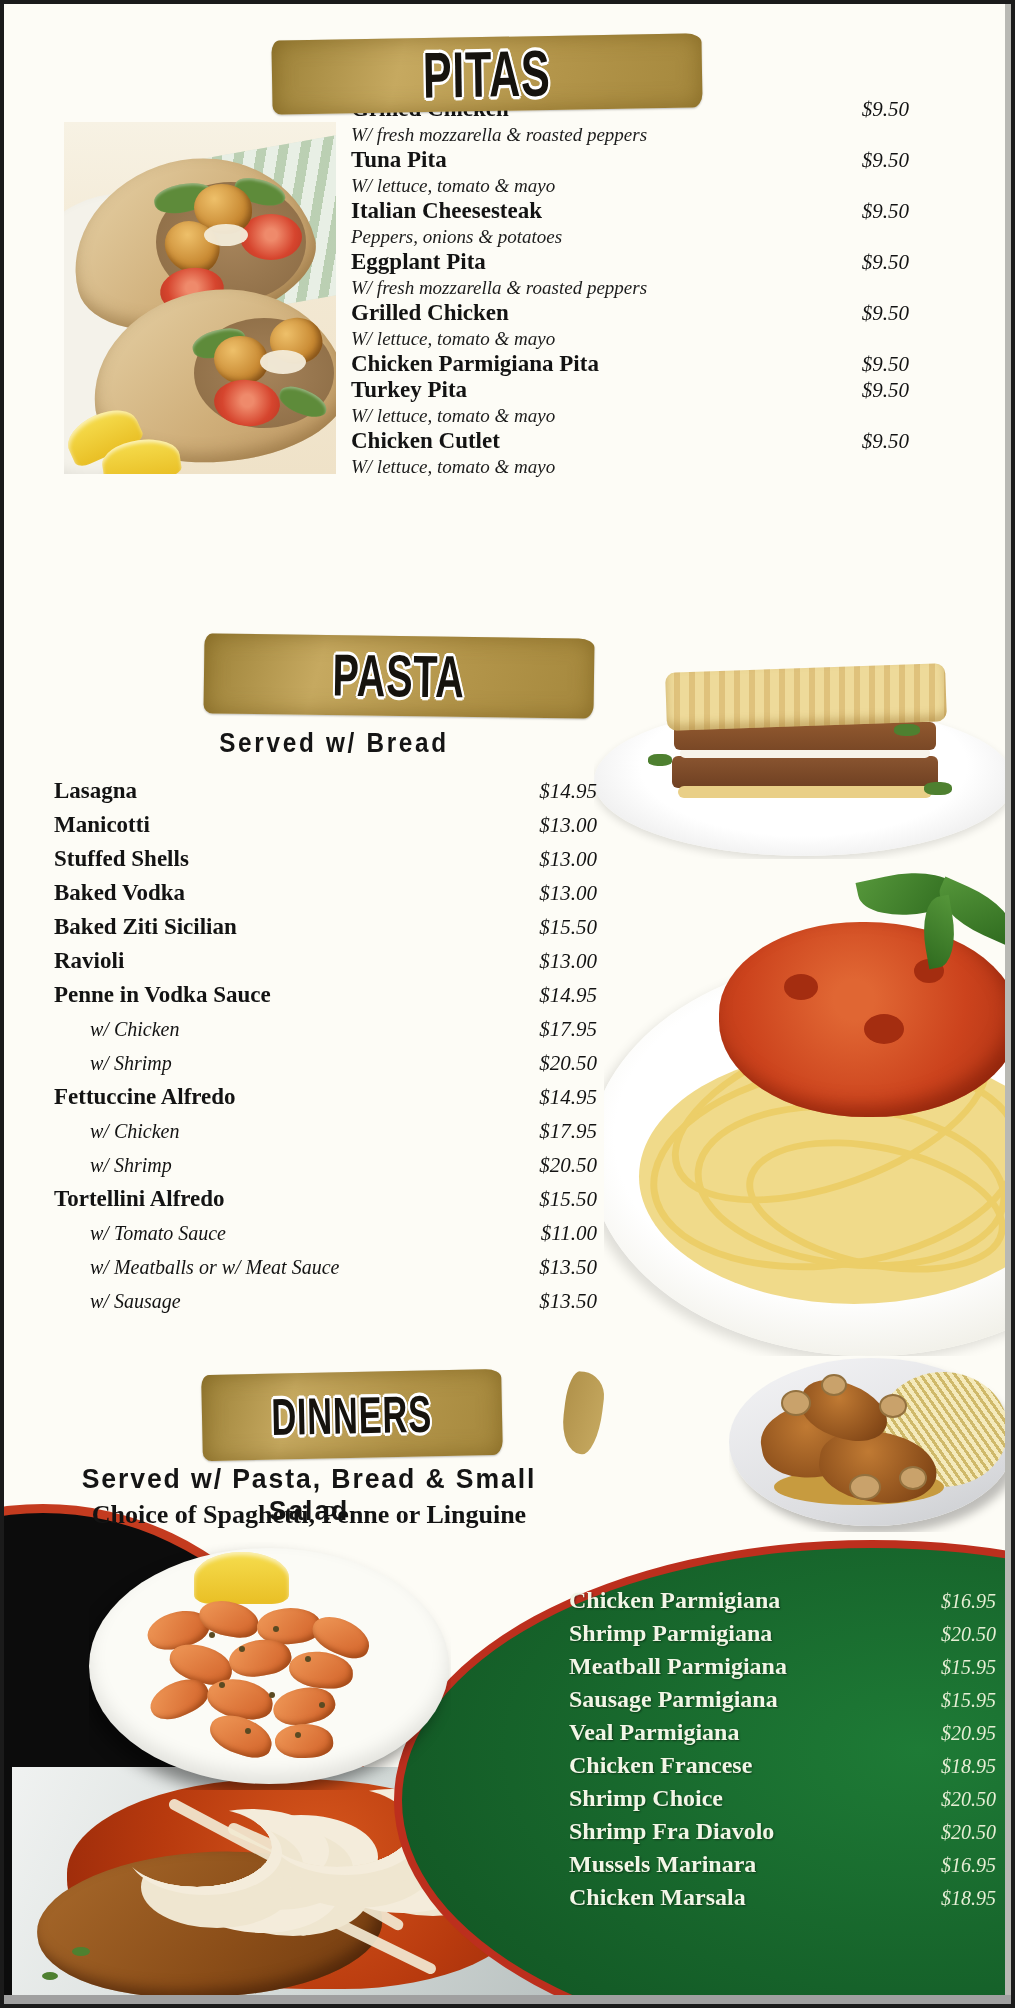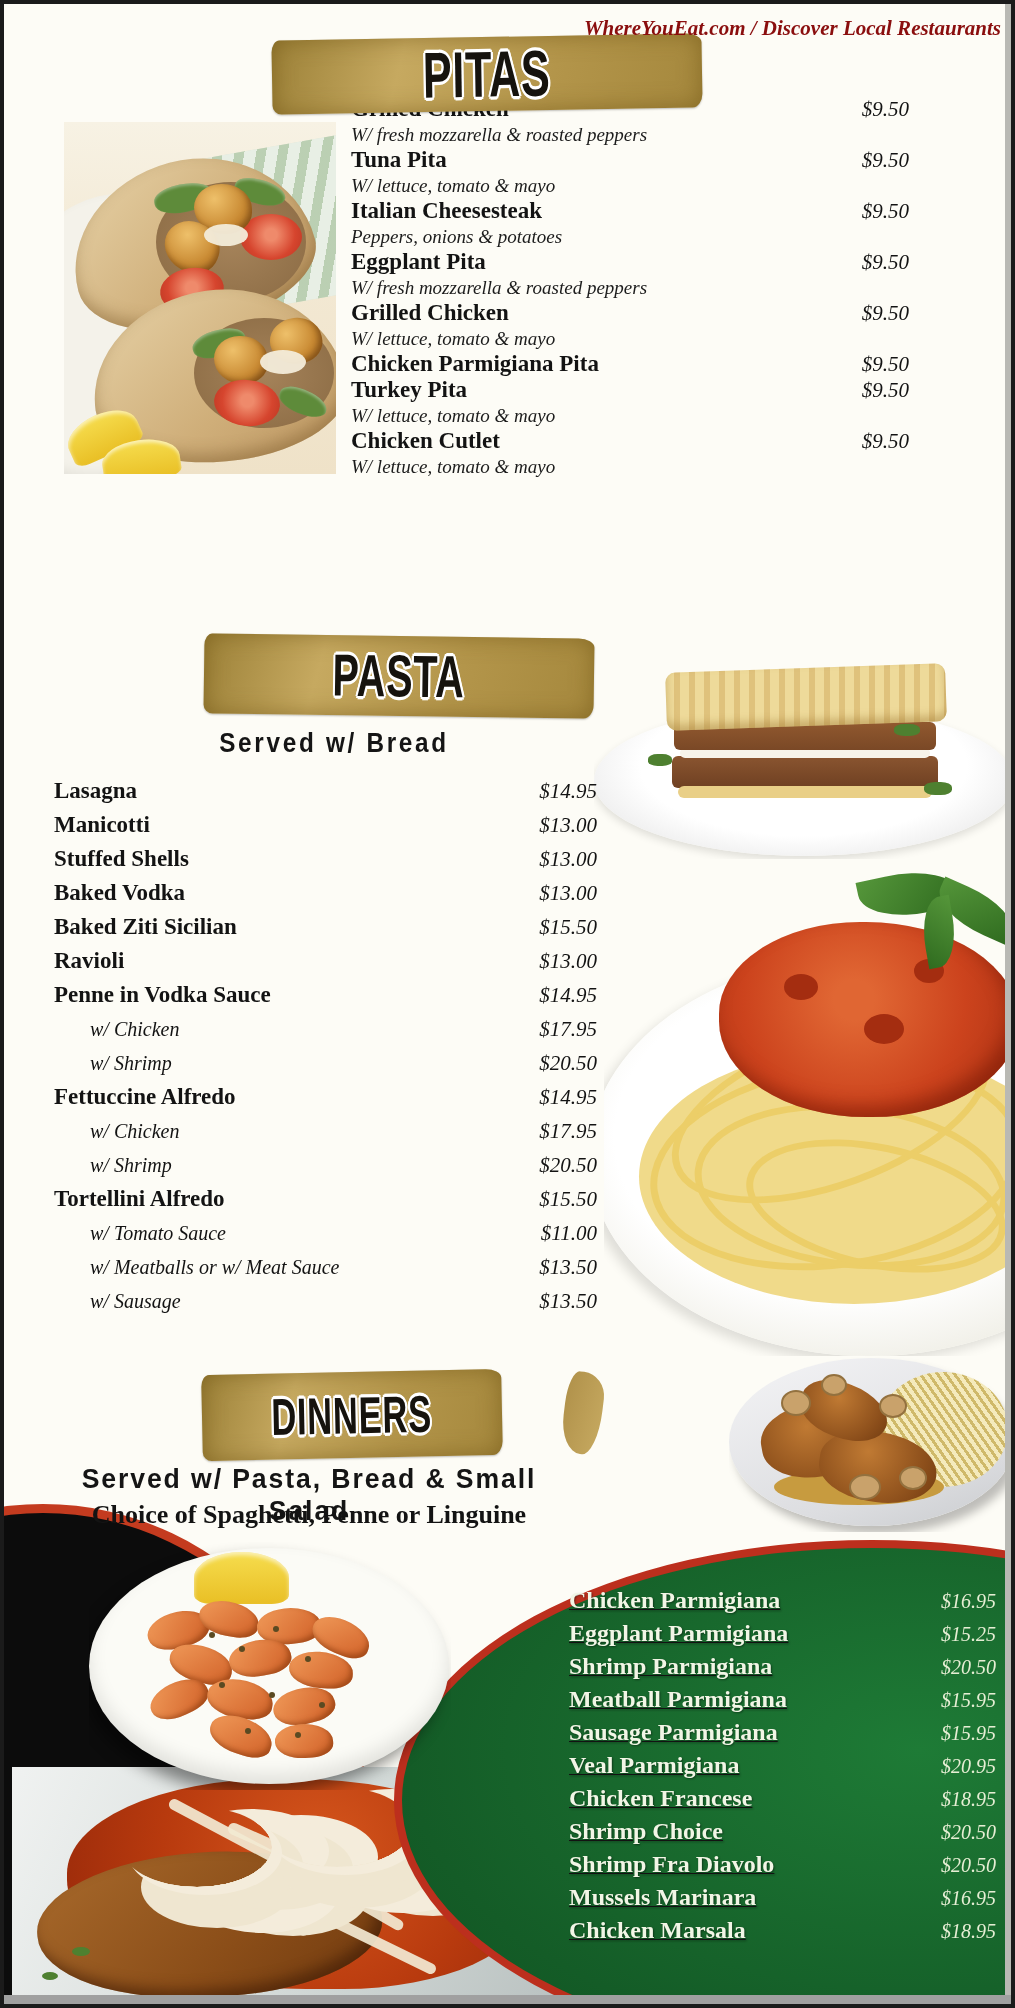--- a/index.html
+++ b/index.html
@@ -49,21 +49,21 @@
   .pa-row{position:relative;height:34px;line-height:34px;font-weight:700;font-size:23px;white-space:nowrap;}
   .pa-row.indent{padding-left:36px;font-weight:400;font-style:italic;font-size:20px;}
   .pa-price{position:absolute;right:2px;top:0;font-weight:400;font-style:italic;font-size:21px;}
 
   
   .black-ellipse{position:absolute;left:-300px;top:1500px;width:660px;height:760px;border-radius:50%;
           background:#0c0c0c;border:9px solid #c43b1f;z-index:2;}
   .green-ellipse{position:absolute;left:390px;top:1536px;width:940px;height:505px;border-radius:50%;
           background:radial-gradient(ellipse at 55% 40%,#1e7b36,#145c27 70%,#0f5220);
           border:8px solid #bc2f1d;z-index:5;}
-  .dinners-list{position:absolute;left:565px;top:1580px;width:427px;z-index:9;text-decoration:underline;}
+  .dinners-list{position:absolute;left:565px;top:1580px;width:427px;z-index:9;}
   .dn-row{position:relative;height:33px;line-height:33px;white-space:nowrap;}
   .dn-name{font-weight:700;font-size:24px;color:#f2f6e6;text-shadow:1px 1px 2px rgba(0,0,0,.45);}
   .dn-price{position:absolute;right:0;top:1px;font-style:italic;font-size:20px;color:#e6eed4;}
 
   
   .photo{position:absolute;overflow:hidden;}
   .abs{position:absolute;}
 
   #pita-photo{left:60px;top:118px;width:272px;height:352px;z-index:4;
       background:linear-gradient(180deg,#f7f2e4 0%,#f3e9d4 40%,#efe2c8 100%);}
@@ -129,21 +129,20 @@
   .cp-cheese{background:#f2e9d3;border-radius:6px;opacity:.92;}
   .cp-sprinkle{width:150px;height:80px;background:transparent;border-radius:50%;
       box-shadow:8px 6px 0 2px #f4ecdb,30px 18px 0 1px #efe6d0,55px 4px 0 2px #f4ecdb,80px 22px 0 1px #efe6d0,
                  104px 10px 0 2px #f4ecdb,20px 40px 0 1px #efe6d0,66px 44px 0 2px #f4ecdb,96px 48px 0 1px #efe6d0;}
 </style>
 </head>
 <body>
 
 <div class="page">
 
-  <div class="watermark">WhereYouEat.com / Discover Local Restaurants</div>
 
   <div class="banner" id="pitas-banner">
     <span class="banner-text">PITAS</span>
   </div>
 
   <div class="photo" id="pita-photo">
     <div class="abs pp-napkin"></div>
     <div class="abs pp-plate"></div>
     <div class="abs pp-pita" style="left:6px;top:38px;width:242px;height:168px;transform:rotate(-15deg);"></div>
     <div class="abs pp-pocket" style="left:92px;top:60px;width:150px;height:120px;"></div>
@@ -284,21 +283,20 @@
     <div class="abs cp-cheese" style="left:180px;top:140px;width:120px;height:10px;transform:rotate(20deg);"></div>
     <div class="abs cp-cheese" style="left:300px;top:170px;width:130px;height:11px;transform:rotate(26deg);"></div>
     <div class="abs cp-sprinkle" style="left:110px;top:40px;"></div>
     <div class="abs cp-sprinkle" style="left:250px;top:20px;"></div>
     <div class="abs parsley" style="left:60px;top:180px;width:18px;height:9px;"></div>
     <div class="abs parsley" style="left:30px;top:205px;width:16px;height:8px;"></div>
   </div>
 
   <div class="dinners-list" id="dinners-list">
       <div class="dn-row"><span class="dn-name">Chicken Parmigiana</span><span class="dn-price">$16.95</span></div>
-      <div class="dn-row"><span class="dn-name">Eggplant Parmigiana</span><span class="dn-price">$15.25</span></div>
       <div class="dn-row"><span class="dn-name">Shrimp Parmigiana</span><span class="dn-price">$20.50</span></div>
       <div class="dn-row"><span class="dn-name">Meatball Parmigiana</span><span class="dn-price">$15.95</span></div>
       <div class="dn-row"><span class="dn-name">Sausage Parmigiana</span><span class="dn-price">$15.95</span></div>
       <div class="dn-row"><span class="dn-name">Veal Parmigiana</span><span class="dn-price">$20.95</span></div>
       <div class="dn-row"><span class="dn-name">Chicken Francese</span><span class="dn-price">$18.95</span></div>
       <div class="dn-row"><span class="dn-name">Shrimp Choice</span><span class="dn-price">$20.50</span></div>
       <div class="dn-row"><span class="dn-name">Shrimp Fra Diavolo</span><span class="dn-price">$20.50</span></div>
       <div class="dn-row"><span class="dn-name">Mussels Marinara</span><span class="dn-price">$16.95</span></div>
       <div class="dn-row"><span class="dn-name">Chicken Marsala</span><span class="dn-price">$18.95</span></div>
     </div>

